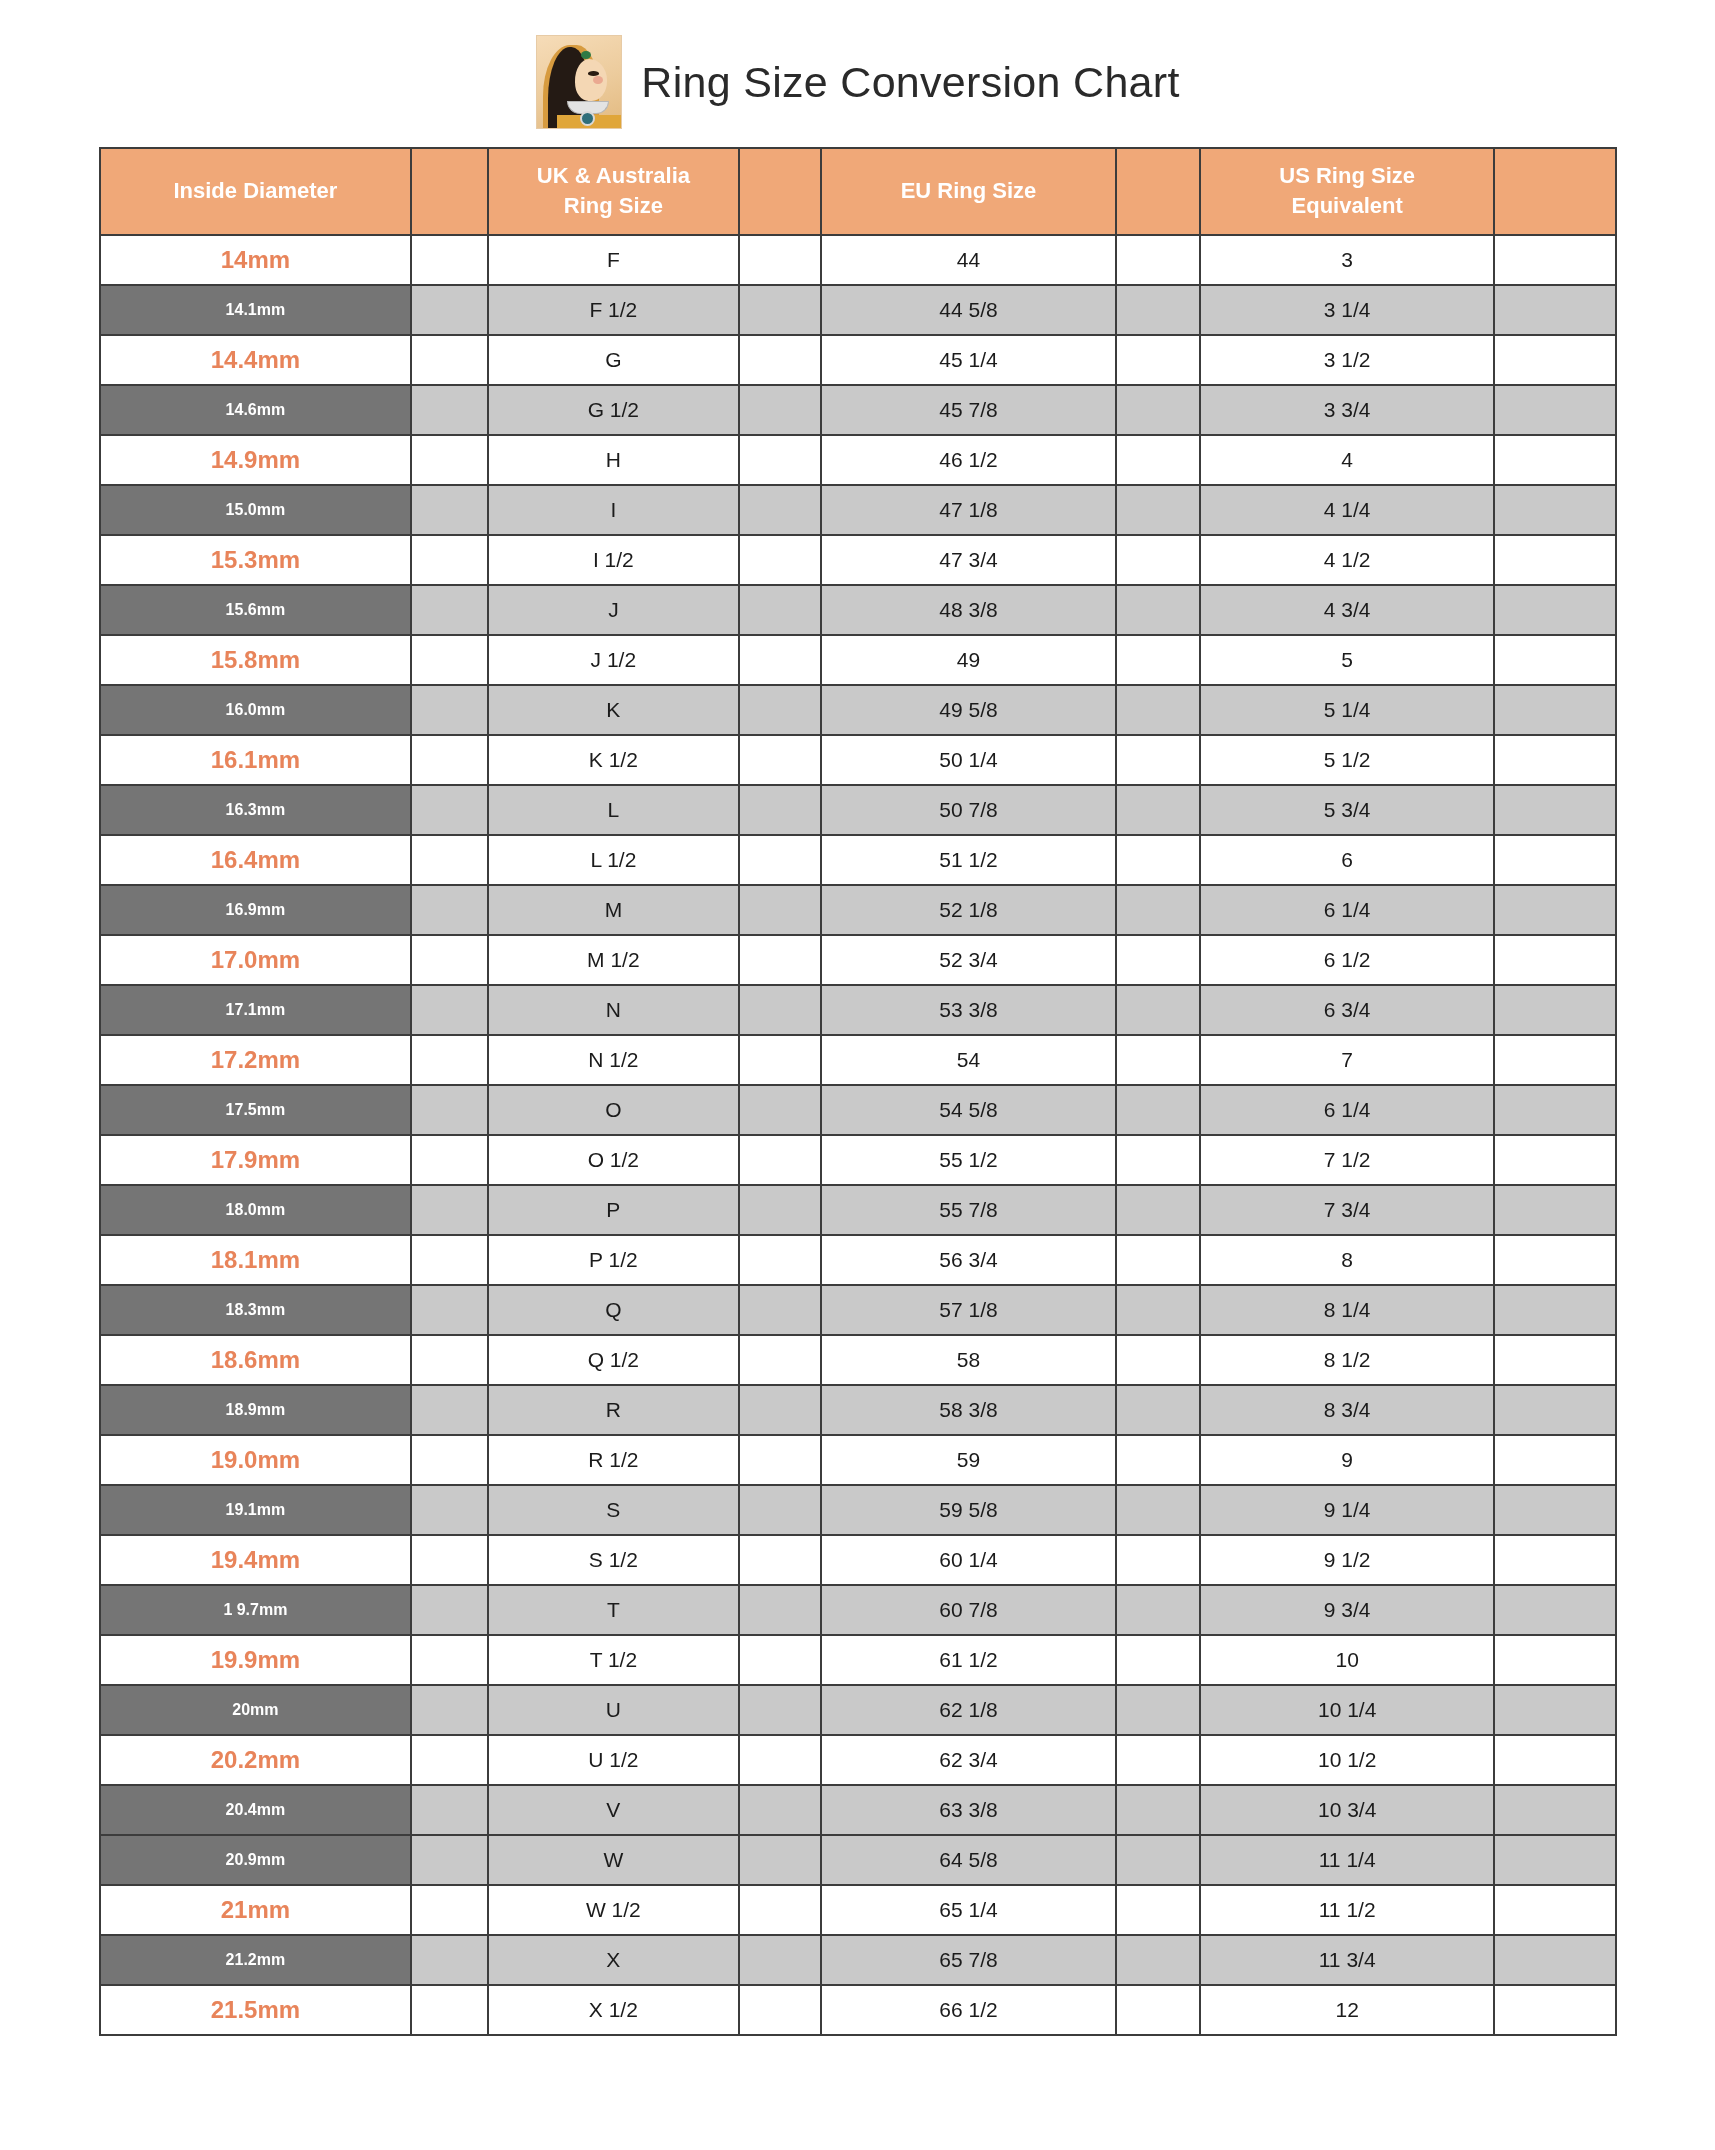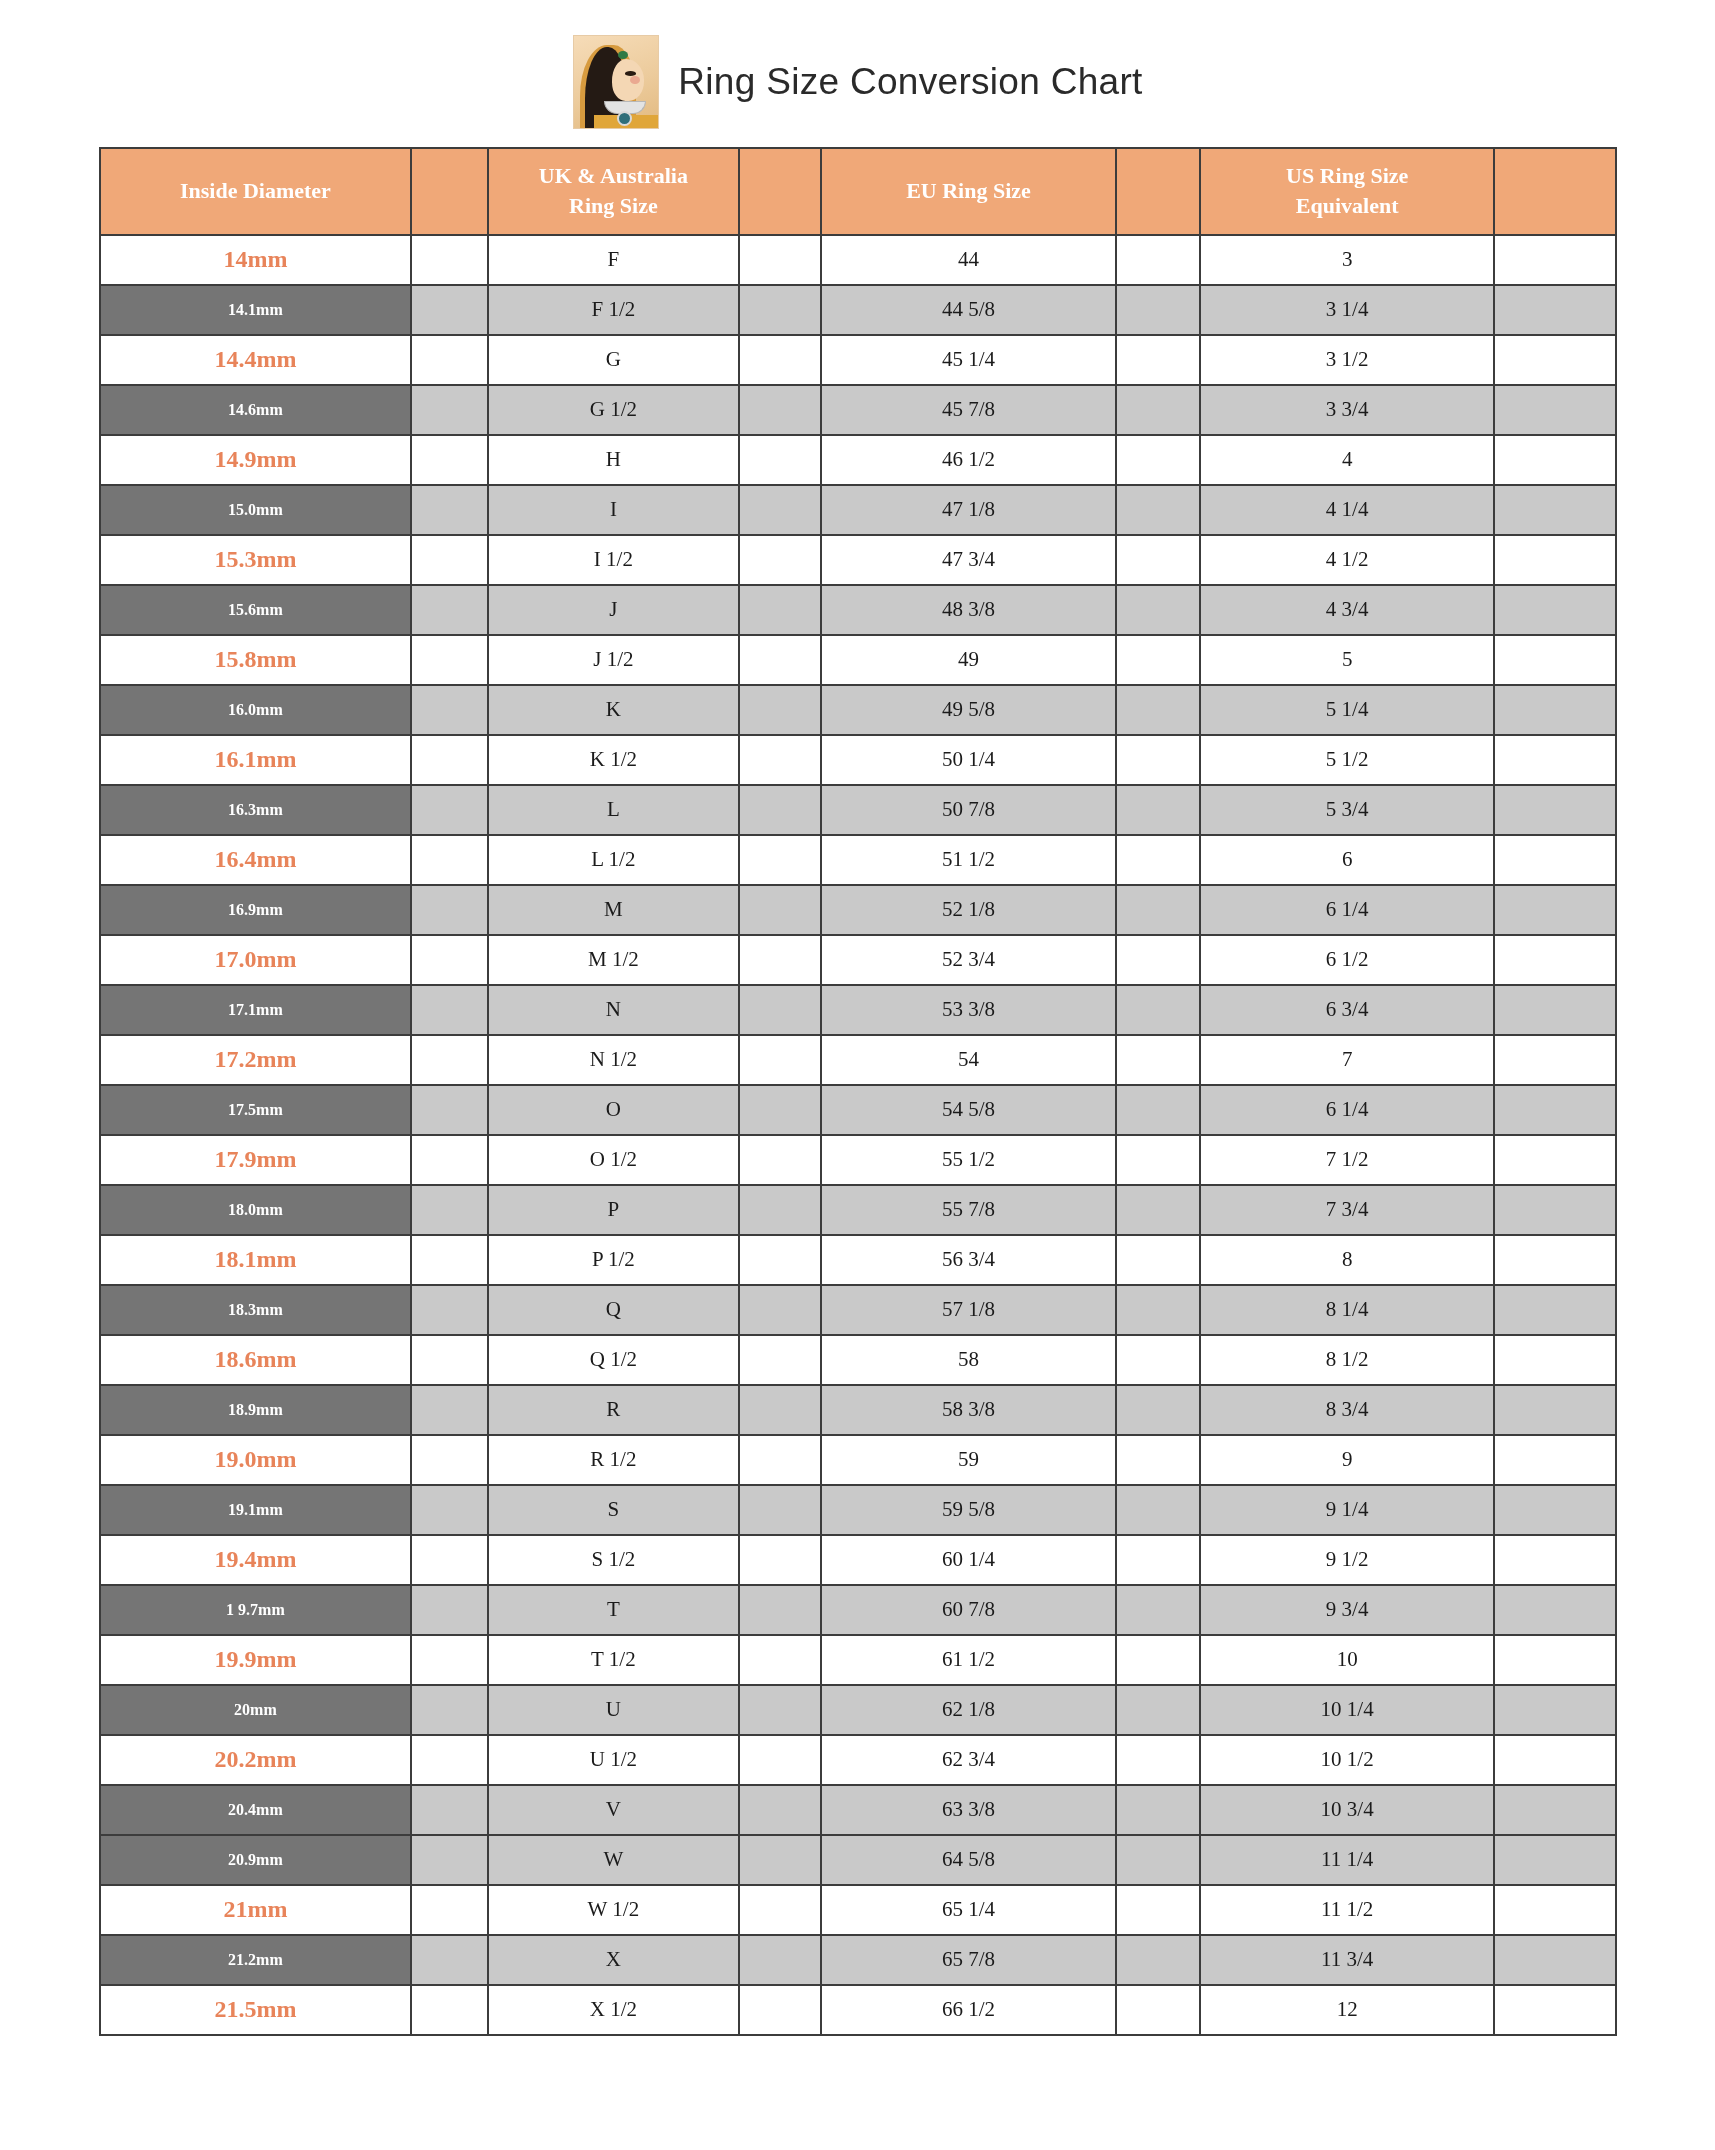--- a/index.html
+++ b/index.html
@@ -48,34 +48,33 @@
                    background:#2a1c12; border-radius:50%; }
   .logo .gem     { position:absolute; left:44px; top:15px; width:9.4px; height:8px;
                    background:#2f7a45; border-radius:50%; }
   .logo .necklace{ position:absolute; left:30px; top:65px; width:42px; height:13.4px;
                    background:#e3e3e3; border:1.3px solid #b7b7b7; border-radius:0 0 28px 28px; }
   .logo .pendant { position:absolute; left:43px; top:75px; width:15px; height:15px;
                    background:#2f6e7a; border:2px solid #d9d9d9; border-radius:50%; }
   .logo .sari    { position:absolute; left:20px; top:79px; width:65px; height:17.5px;
                    background:#e0a63a; }
   .page-title {
-    font-size: 37px;
+    font-size: 43px;
     font-weight: 400;
     color: #2a2a2a;
     letter-spacing: 0.3px;
     white-space: nowrap;
   }
 
   
   .table-wrap { padding: 0 98px 0 99px; }
   table.chart {
     width: 1518px;
     border-collapse: collapse;
     table-layout: fixed;
-    font-family: Liberation Serif, serif;
   }
   table.chart td, table.chart th {
     border: 2px solid #3c3c3c;
     text-align: center;
     vertical-align: middle;
   }
   
   col.c-diam  { width: 270px; }
   col.c-gap1  { width: 67px; }
   col.c-uk    { width: 218px; }

